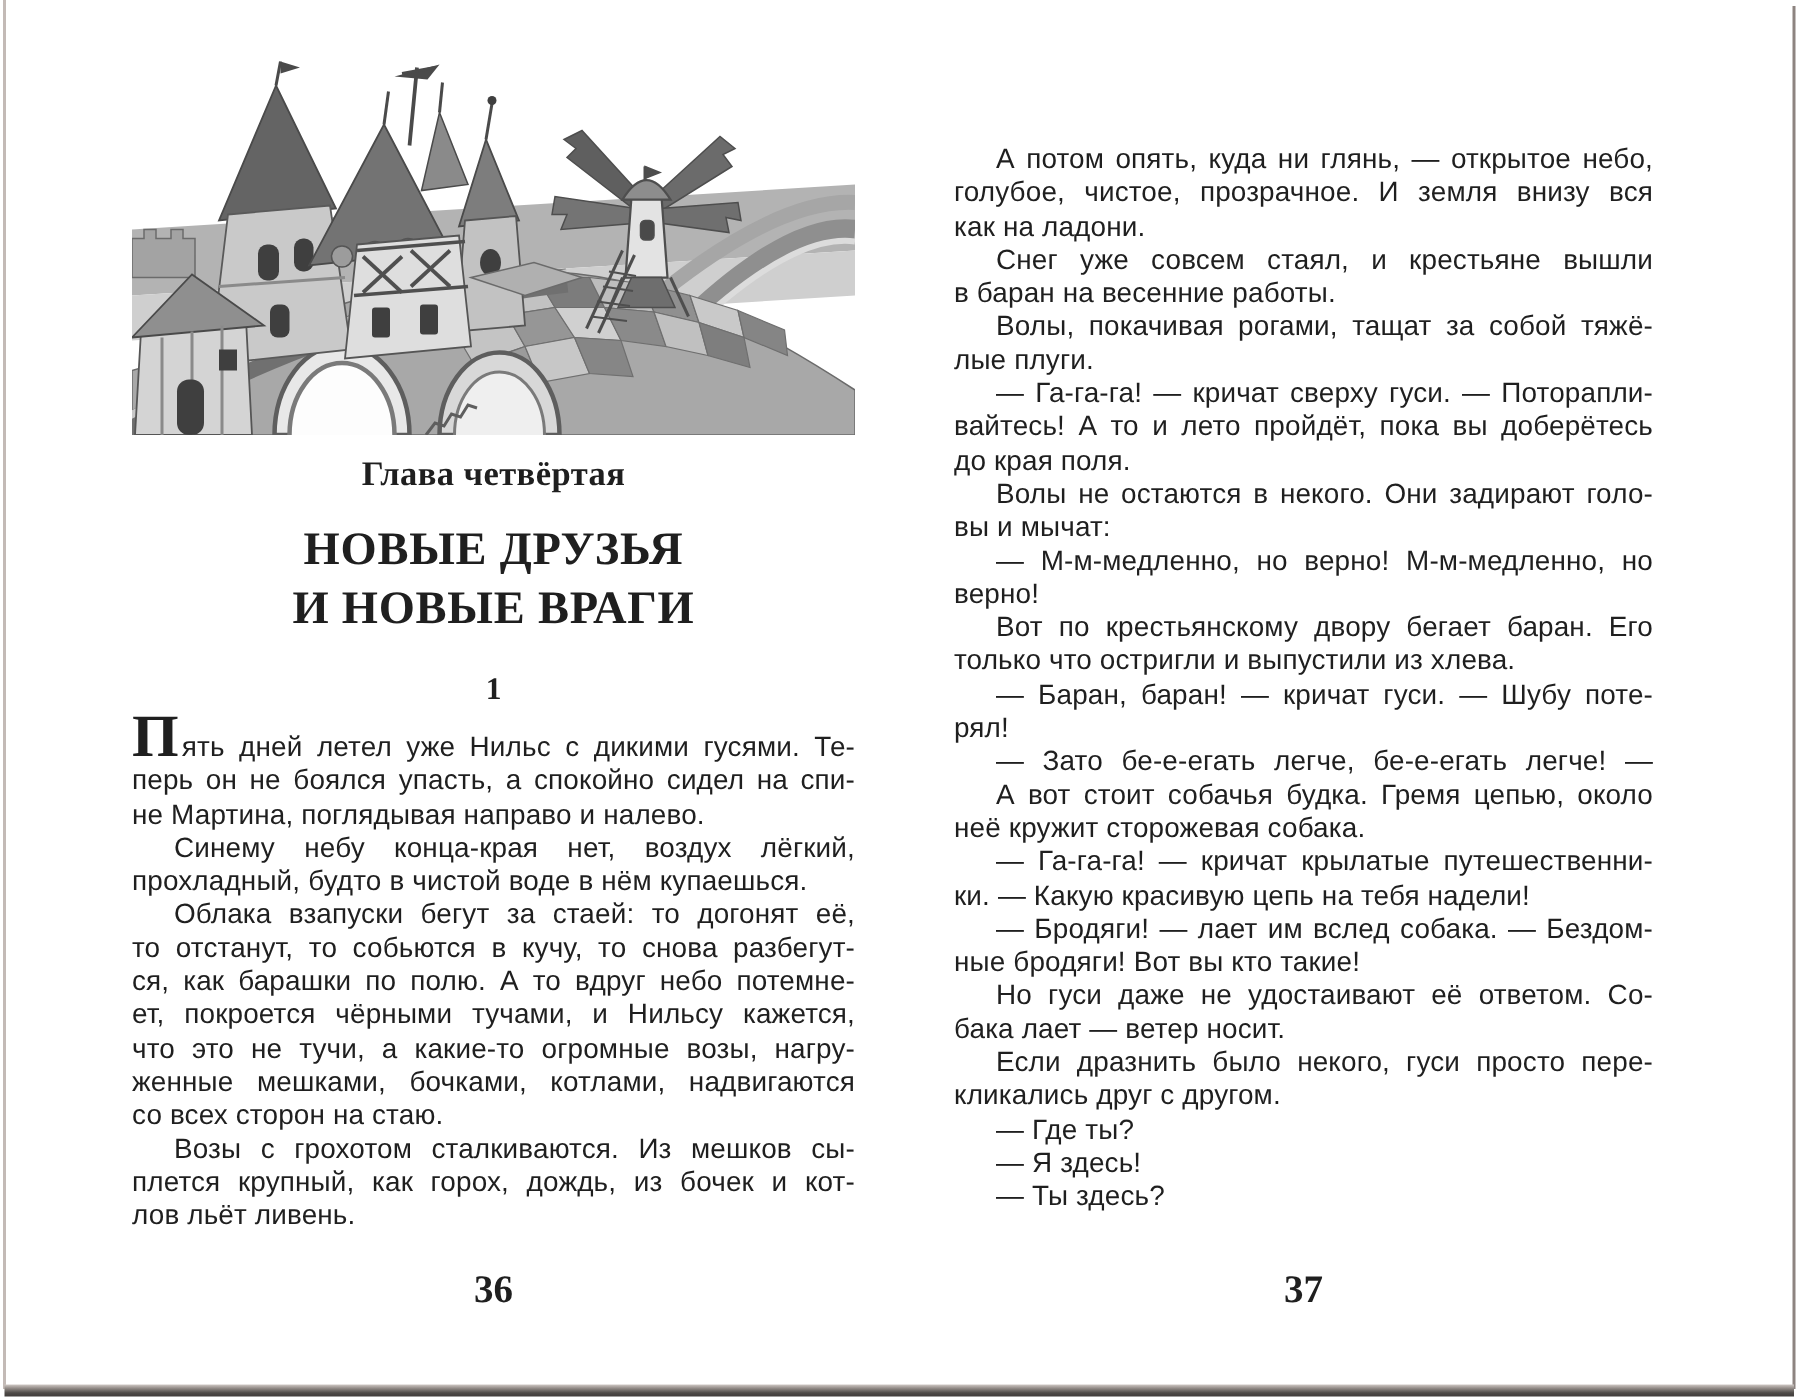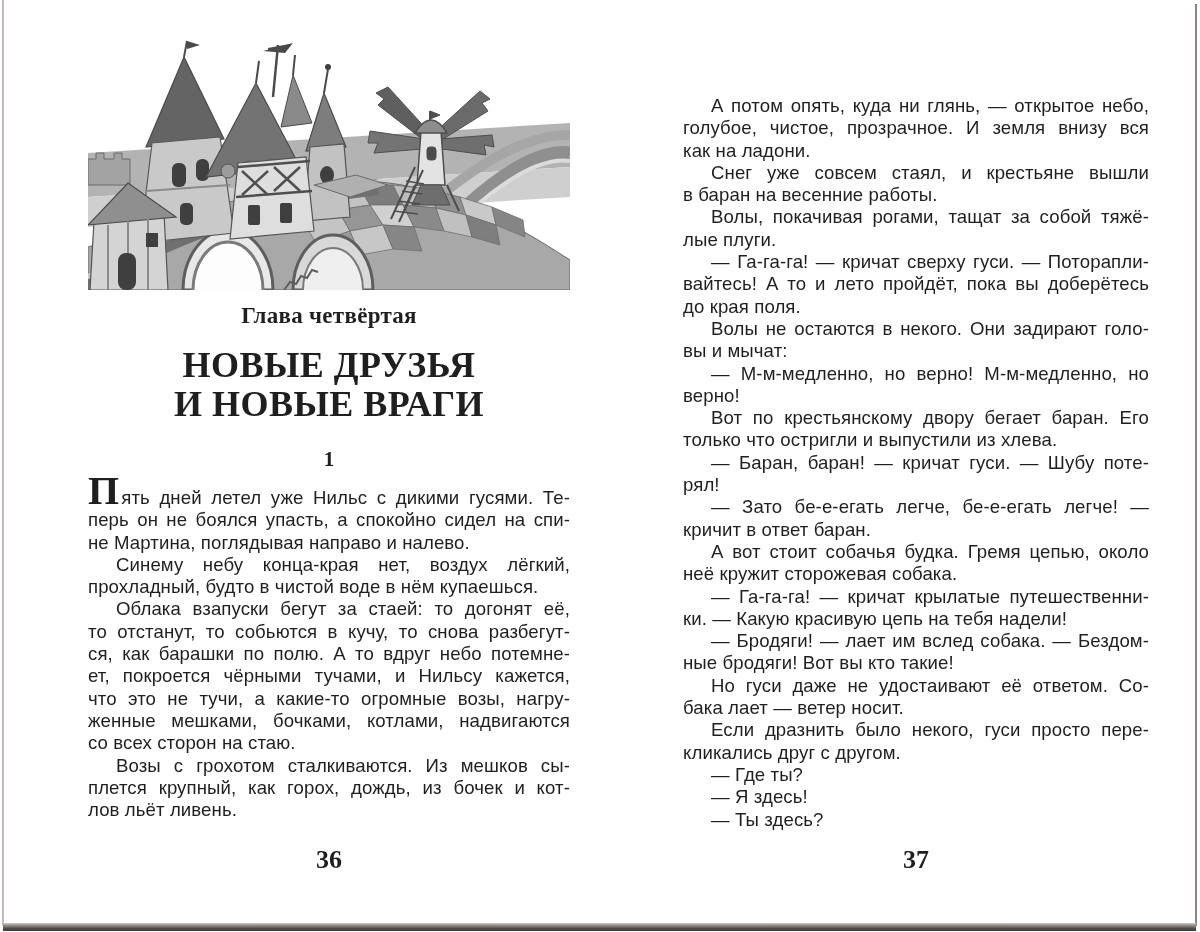--- a/index.html
+++ b/index.html
@@ -2,28 +2,28 @@
 <html><head>
 <meta charset="utf-8">
 <style>
   html,body{margin:0;padding:0;background:#ffffff;}
   #spread{position:relative;width:1200px;height:932px;background:#ffffff;overflow:hidden;
           font-family:"Liberation Sans", sans-serif;color:#1f1f1f;}
 
   
   .col{position:absolute;top:0;}
   #left-col{left:88px;width:482px;height:723px;}
-  #right-col{left:683px;width:466px;height:932px;}
+  #right-col{left:636px;width:466px;height:932px;}
 
   
   .illus{position:absolute;left:0;top:35px;width:482px;height:255px;}
   .chapter{position:absolute;top:303px;left:0;width:100%;text-align:center;
            font-family:"Liberation Serif",serif;font-weight:700;font-size:23px;letter-spacing:.3px;}
   .book-title{position:absolute;top:346px;left:0;width:100%;text-align:center;
-           font-family:"Liberation Serif",serif;font-weight:700;font-size:36px;line-height:39px;letter-spacing:.5px;}
+           font-family:"Liberation Serif",serif;font-weight:700;font-size:31px;line-height:39px;letter-spacing:.5px;}
   .secnum{position:absolute;top:447px;left:0;width:100%;text-align:center;
            font-family:"Liberation Serif",serif;font-weight:700;font-size:21px;}
 
   
   .body-block{position:absolute;left:0;width:100%;font-size:18.6px;line-height:22.3px;}
   #left-body{top:487px;}
   #right-body{top:95px;}
   .tline{text-align:justify;text-align-last:justify;-moz-text-align-last:justify;white-space:nowrap;
          letter-spacing:.1px;}
   .tline.last{text-align-last:left;-moz-text-align-last:left;white-space:normal;}
@@ -204,21 +204,20 @@
         <div class="tline last">до края поля.</div>
         <div class="tline ind">Волы не остаются в некого. Они задирают голо-</div>
         <div class="tline last">вы и мычат:</div>
         <div class="tline ind">— М-м-медленно, но верно! М-м-медленно, но</div>
         <div class="tline last">верно!</div>
         <div class="tline ind">Вот по крестьянскому двору бегает баран. Его</div>
         <div class="tline last">только что остригли и выпустили из хлева.</div>
         <div class="tline ind">— Баран, баран! — кричат гуси. — Шубу поте-</div>
         <div class="tline last">рял!</div>
         <div class="tline ind">— Зато бе-е-егать легче, бе-е-егать легче! —</div>
-        <div class="tline last">кричит в ответ баран.</div>
         <div class="tline ind">А вот стоит собачья будка. Гремя цепью, около</div>
         <div class="tline last">неё кружит сторожевая собака.</div>
         <div class="tline ind">— Га-га-га! — кричат крылатые путешественни-</div>
         <div class="tline last">ки. — Какую красивую цепь на тебя надели!</div>
         <div class="tline ind">— Бродяги! — лает им вслед собака. — Бездом-</div>
         <div class="tline last">ные бродяги! Вот вы кто такие!</div>
         <div class="tline ind">Но гуси даже не удостаивают её ответом. Со-</div>
         <div class="tline last">бака лает — ветер носит.</div>
         <div class="tline ind">Если дразнить было некого, гуси просто пере-</div>
         <div class="tline last">кликались друг с другом.</div>

